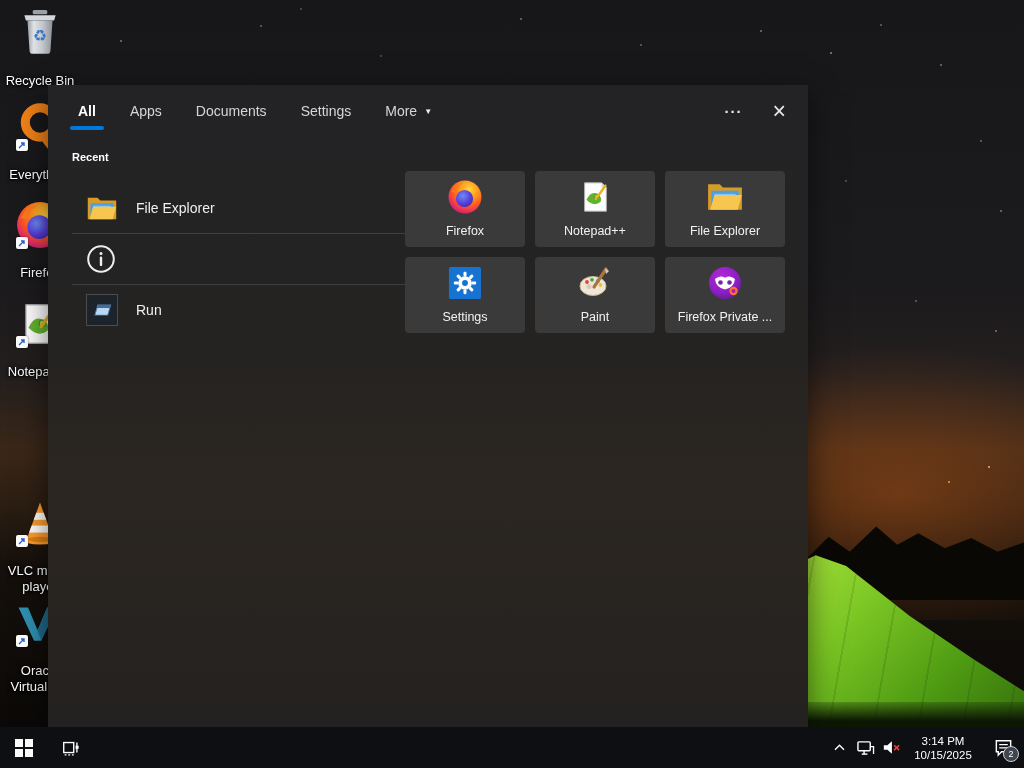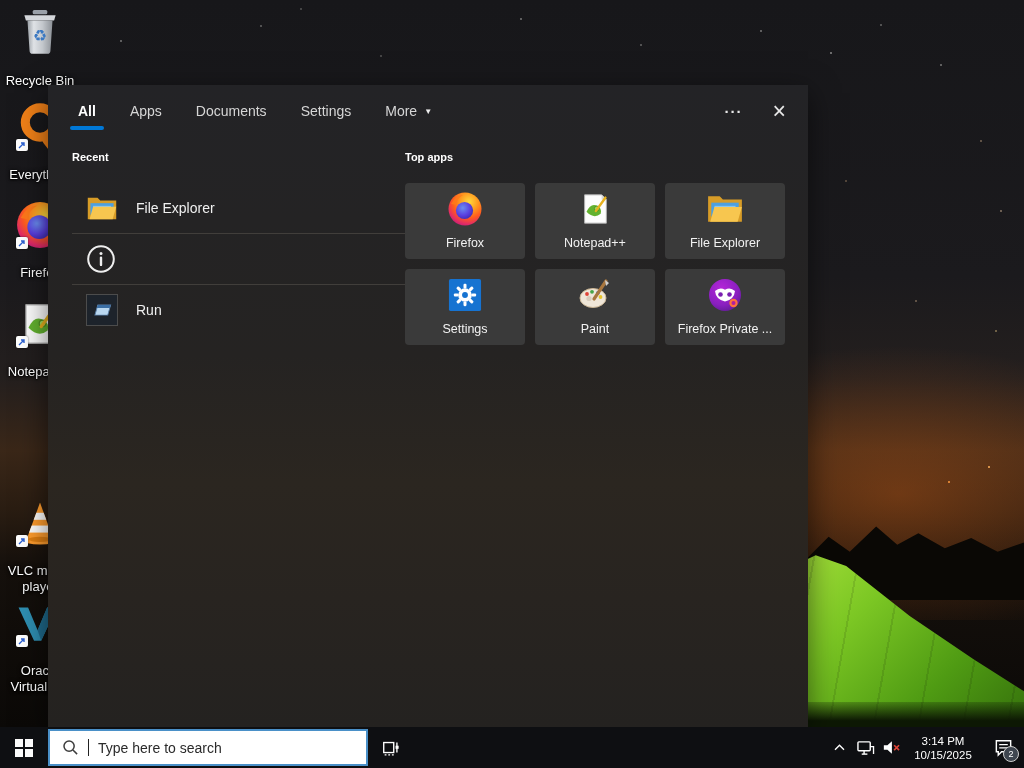--- a/index.html
+++ b/index.html
@@ -295,21 +295,20 @@
             </g>
           </svg>
         </span>
         <span class="lab">Run</span>
       </div>
 
     </div>
   </div>
 
   <div class="topapps">
-    <div class="sec-h">Top apps</div>
     <div class="grid">
 
       <div class="card">
         <span class="cic">
           <svg width="36" height="36" viewBox="0 0 36 36">
             <circle cx="18" cy="18" r="16.5" fill="url(#fxbody)"></circle>
             <circle cx="17.5" cy="19.5" r="8.6" fill="url(#fxglobe)"></circle>
             <path d="M4 13 q5-9 12-9 q-7 4-6 10 z" fill="#ff7a1a" opacity=".85"></path>
           </svg>
         </span>
@@ -402,28 +401,20 @@
 
   <div class="start">
     <span class="winlogo">
       <div></div>
         <div></div>
         <div></div>
         <div></div>
     </span>
   </div>
 
-  <div class="sbox">
-    <svg width="17" height="17" viewBox="0 0 18 18">
-      <circle cx="7.5" cy="7.5" r="5.4" stroke="#3d3d3d" stroke-width="1.6" fill="none"></circle>
-      <path d="M11.6 11.6 L16 16" stroke="#3d3d3d" stroke-width="1.6"></path>
-    </svg>
-    <span class="caret"></span>
-    <input class="searchfld" value="" placeholder="Type here to search" style="">
-  </div>
 
   <div class="tvbtn">
     <svg width="20" height="20" viewBox="0 0 22 22">
       <rect x="3" y="5" width="11" height="11" fill="none" stroke="#fff" stroke-width="1.5"></rect>
       <path d="M17.5 5 v11" stroke="#fff" stroke-width="1.5"></path>
       <rect x="16" y="8.5" width="3.4" height="3.4" fill="#fff"></rect>
       <path d="M4 18.5 h10" stroke="#fff" stroke-width="1.3" stroke-dasharray="2 2"></path>
     </svg>
   </div>
 

